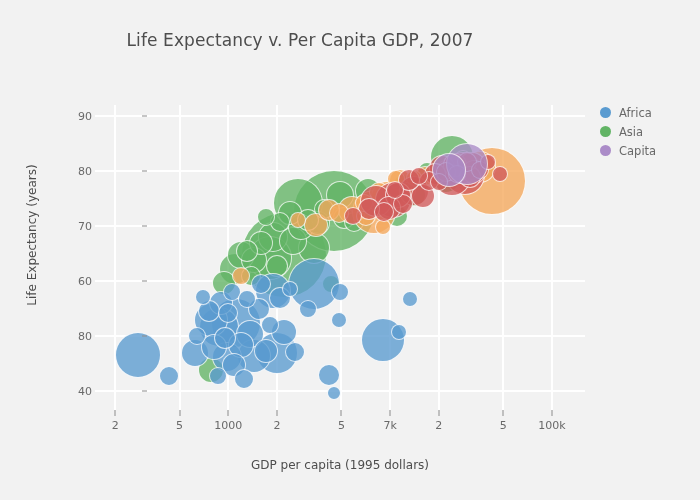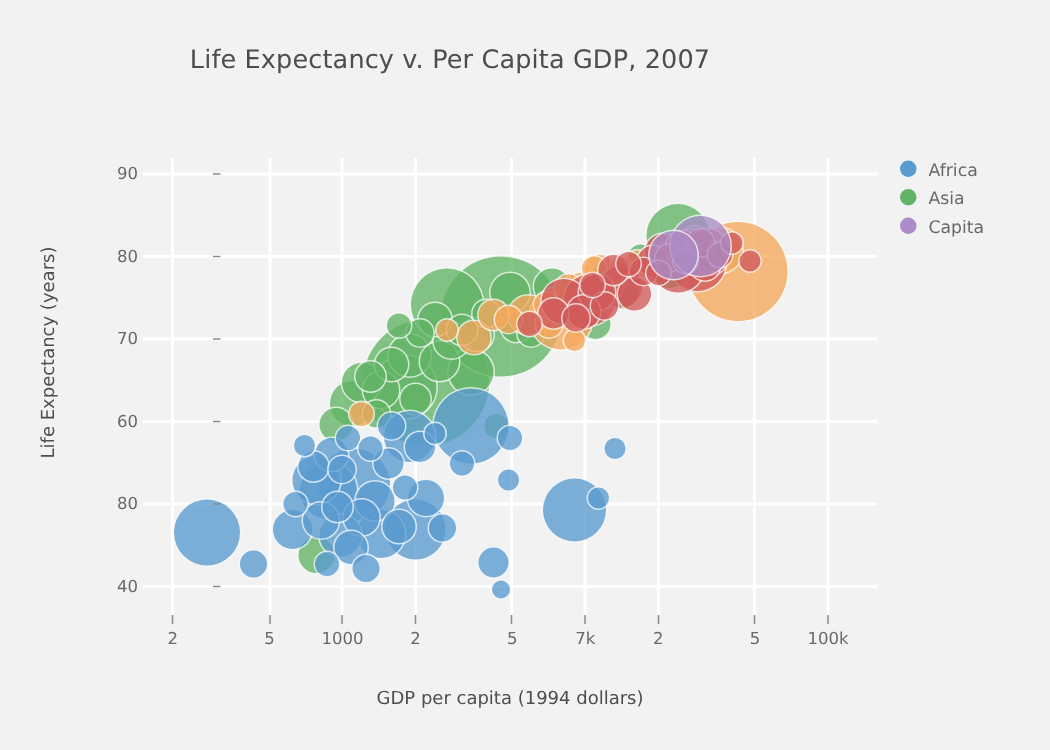--- a/index.html
+++ b/index.html
@@ -263,21 +263,21 @@
       <div class="xtick-mark" style="left: 295.148px;"></div>
       <div class="xtick-lbl" style="left: 295.148px;">7k</div>
       <div class="xtick-mark" style="left: 343.861px;"></div>
       <div class="xtick-lbl" style="left: 343.861px;">2</div>
       <div class="xtick-mark" style="left: 408.256px;"></div>
       <div class="xtick-lbl" style="left: 408.256px;">5</div>
       <div class="xtick-mark" style="left: 456.969px;"></div>
       <div class="xtick-lbl" style="left: 456.969px;">100k</div>
     </div>
 
-  <div class="xaxis-title">GDP per capita (1994 dollars)</div>
+  <div class="xaxis-title">GDP per capita (1995 dollars)</div>
   <div class="yaxis-title">Life Expectancy (years)</div>
 
   <div class="legend" id="legend">
       <div class="legend-row">
         <span class="legend-swatch" style="background: rgb(90, 155, 208);"></span>
         <span class="legend-label">Africa</span>
       </div>
       <div class="legend-row">
         <span class="legend-swatch" style="background: rgb(98, 180, 101);"></span>
         <span class="legend-label">Asia</span>

